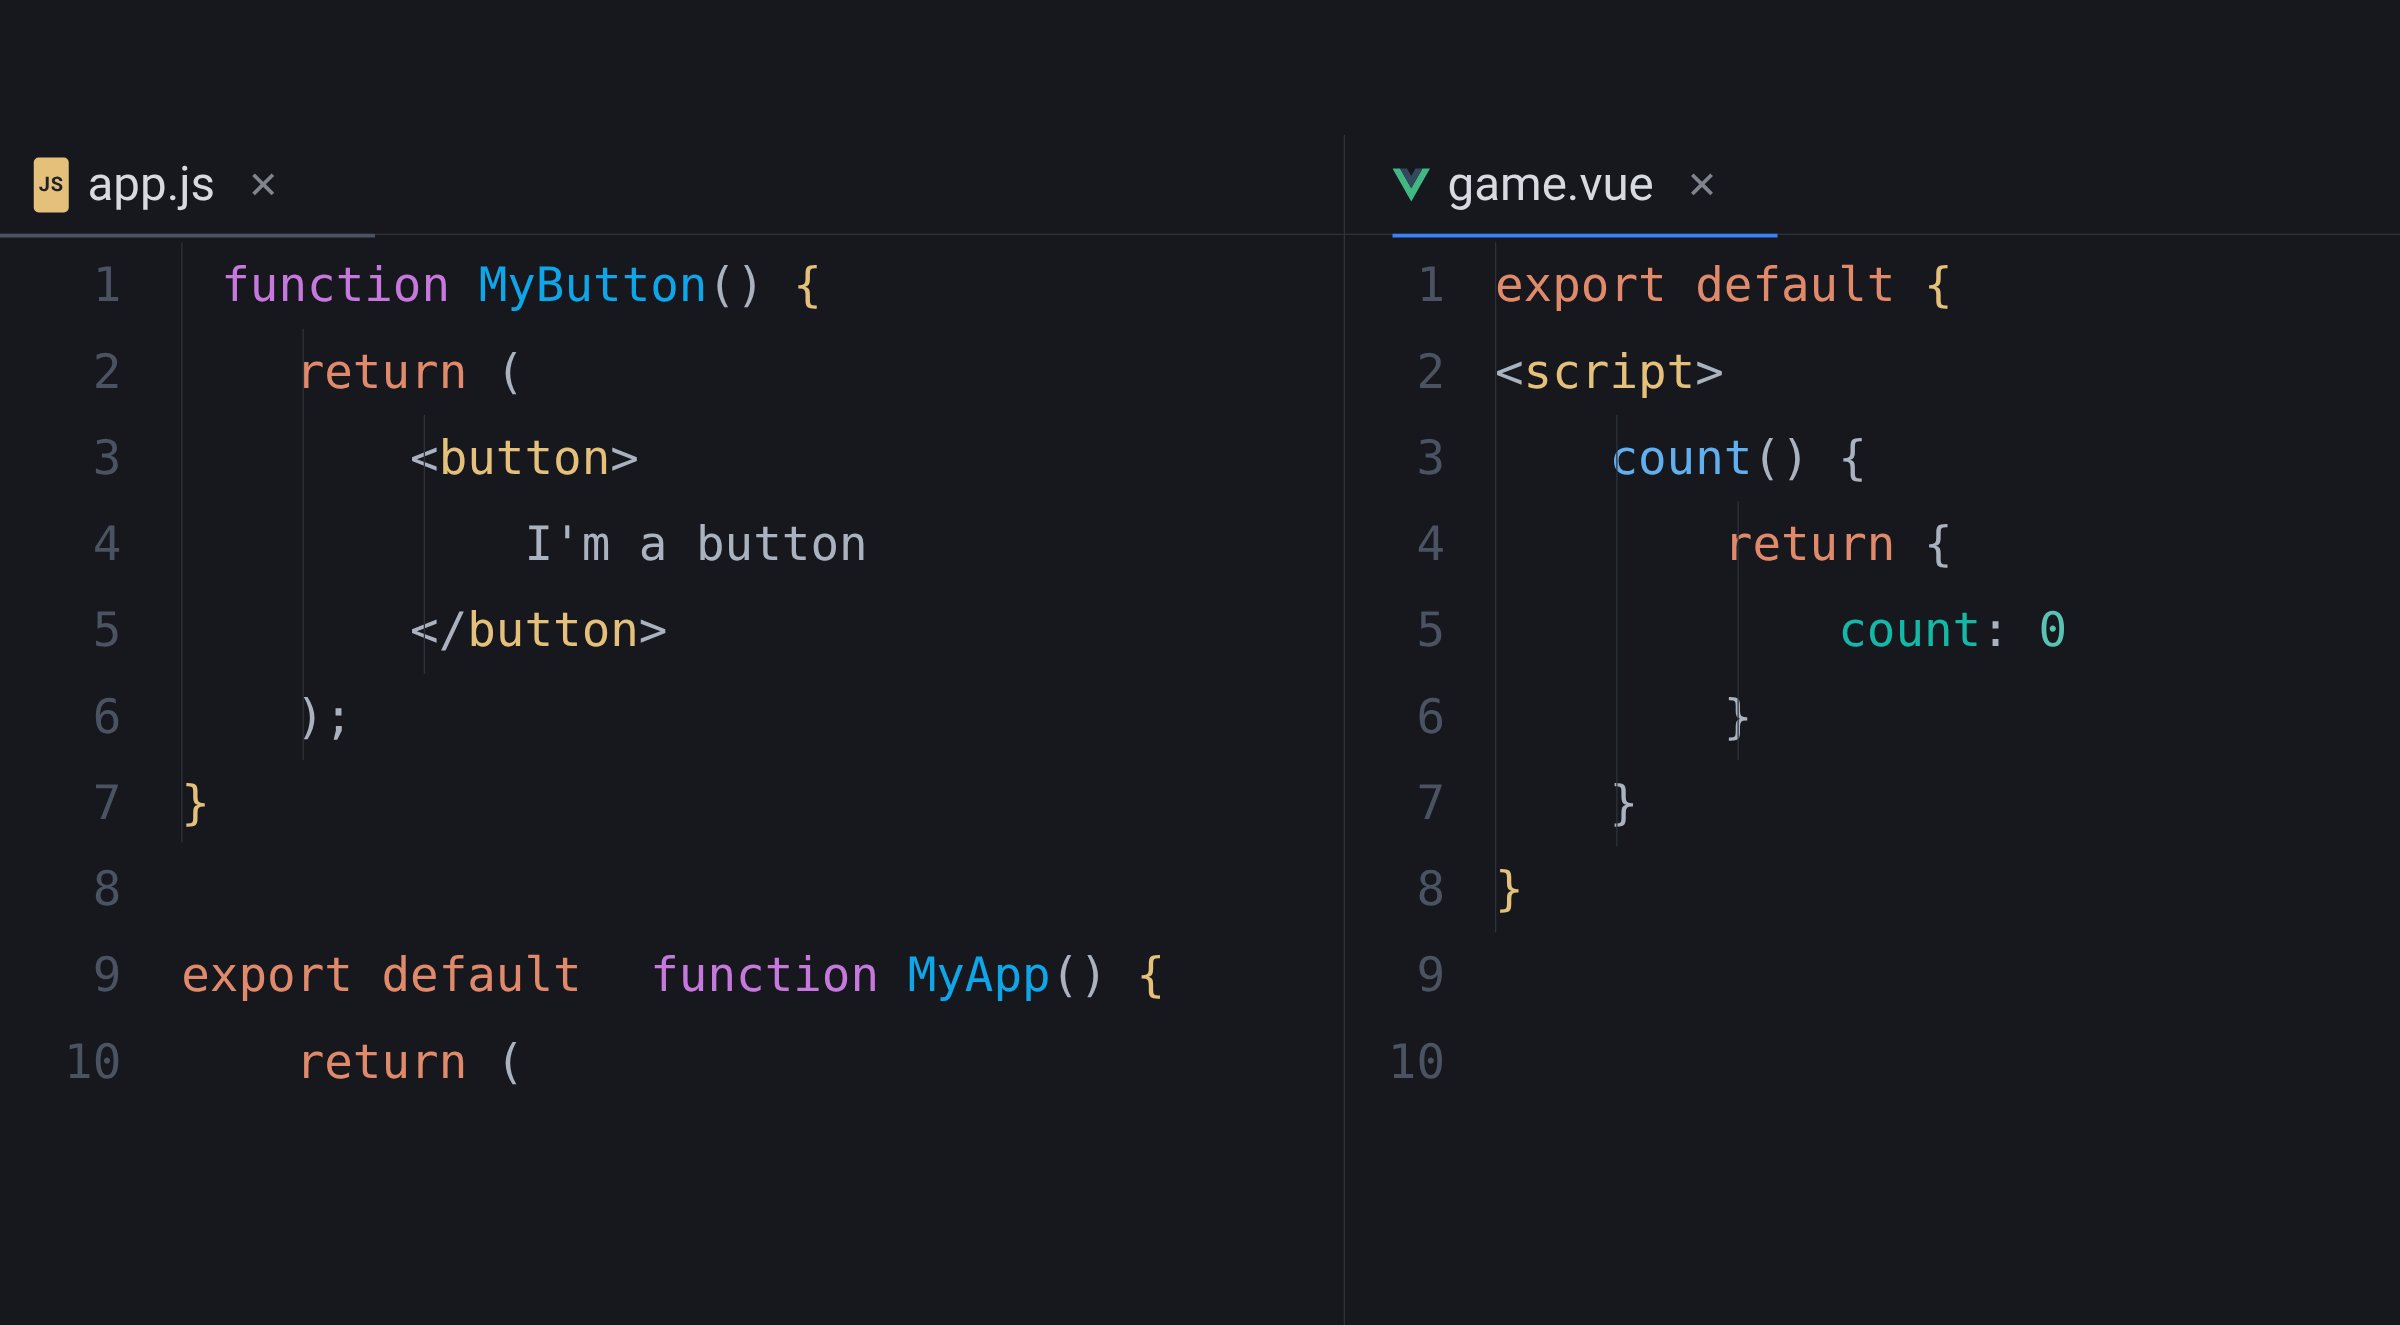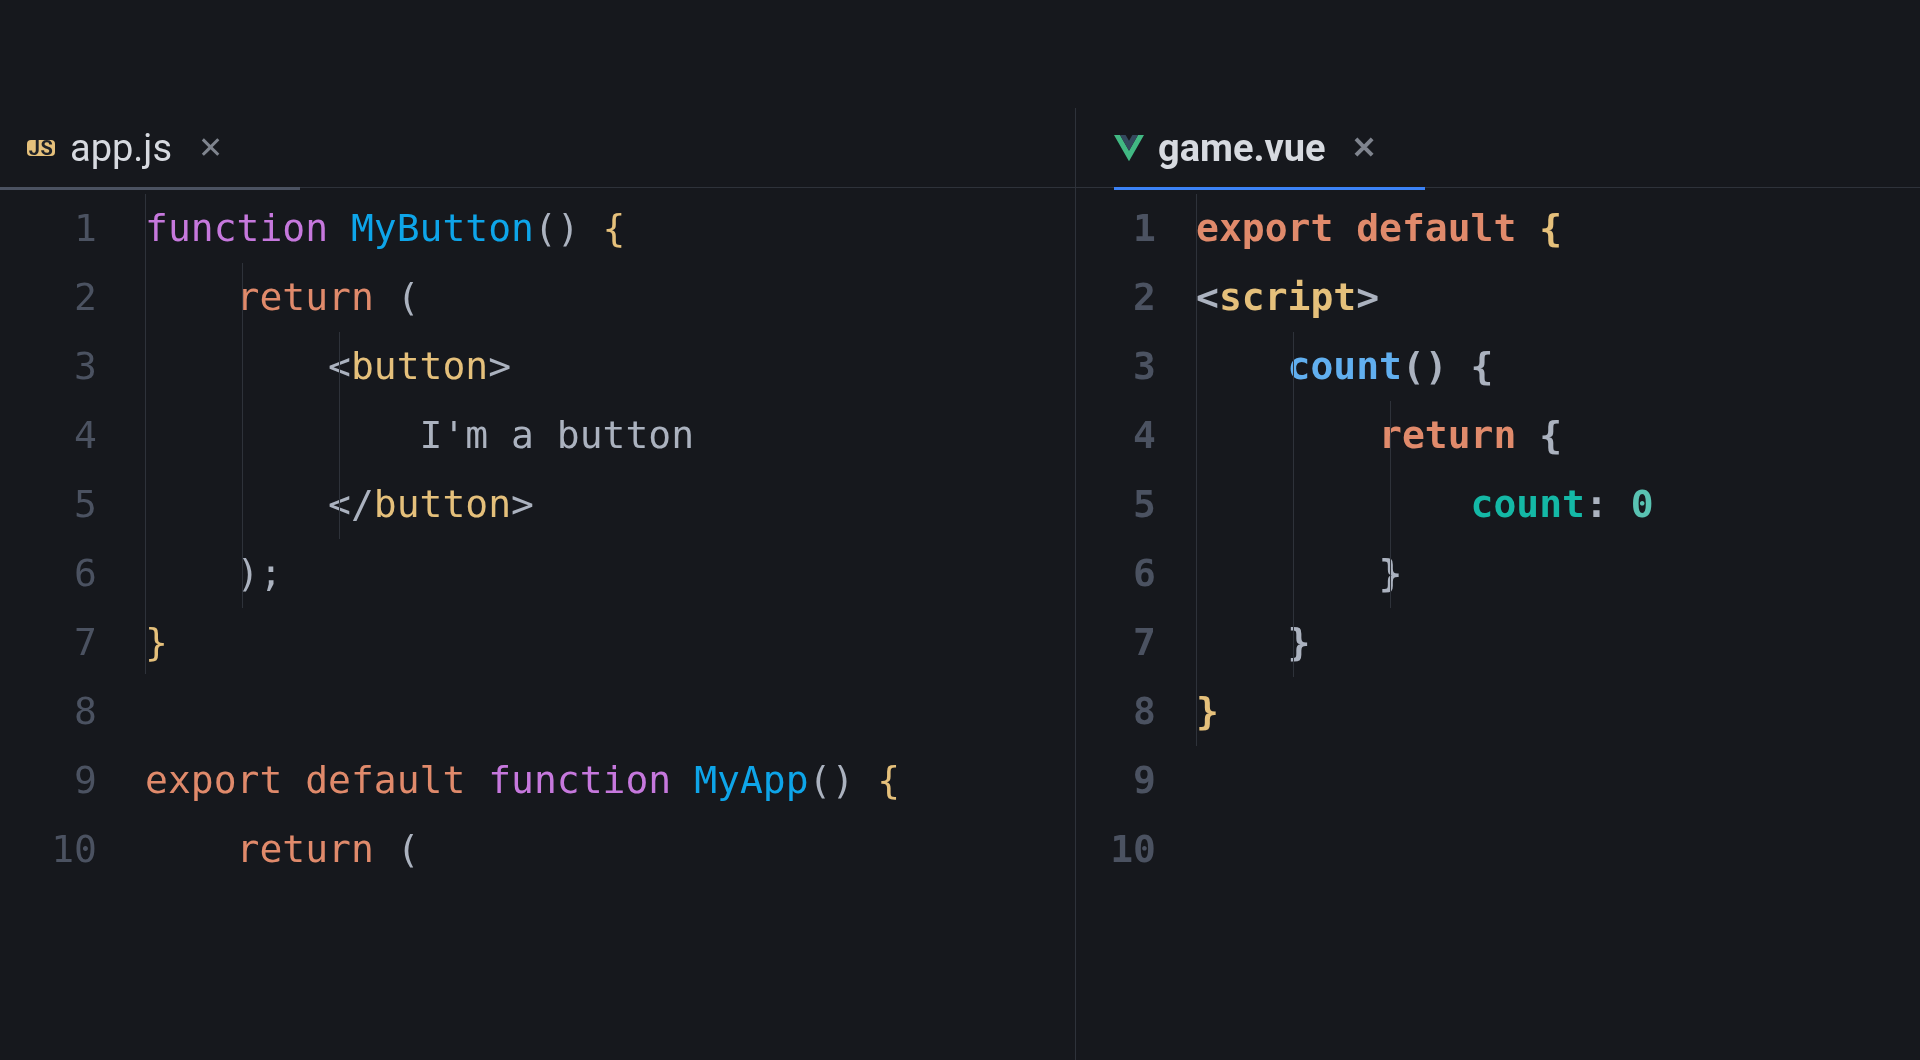--- a/index.html
+++ b/index.html
@@ -16,21 +16,21 @@
     height: 100%;
     padding-top: 108px;
   }
   .pane {
     flex: 1;
     display: flex;
     flex-direction: column;
     position: relative;
   }
   .pane.left { flex: 0 0 1075px; }
-  .pane.right { border-left: 1px solid #2e323a; font-weight: bold; }
+  .pane.right { border-left: 1px solid #2e323a; }
 
   .tabbar {
     height: 80px;
     display: flex;
     align-items: center;
     border-bottom: 1px solid #2e323a;
     position: relative;
   }
   .tab {
     height: 100%;
@@ -51,25 +51,25 @@
     width: 300px; height: 3px; background: #4b5261;
   }
   .pane.right .tab.active::after {
     content: "";
     position: absolute; left: 38px; right: -20px; bottom: -3px;
     height: 3px; background: #3b82f6;
   }
   .pane.right .tab { padding-left: 38px; }
 
   .js-badge {
-    width: 28px; height: 16px; border-radius: 4px;
+    width: 28px; height: 44px; border-radius: 4px;
     background: #e5c07b;
     color: #1e2127;
     font-weight: 700;
-    font-size: 20px;
+    font-size: 16px;
     display: flex; align-items: center; justify-content: center;
     letter-spacing: 0.5px;
   }
 
   .code-area {
     flex: 1;
     display: flex;
     font-size: 38px;
     line-height: 69px;
     padding-top: 6px;
@@ -98,21 +98,21 @@
   .pane.right .guide3 { left: 194px; top: 207px; height: 207px; }
 
   .cursor-block {
     position: absolute;
     width: 24px; height: 48px;
     background: #3a3f4b;
     left: 774px; top: 565px;
     z-index: -1;
   }
 
-  .tk-kw    { color: #c678dd; }
+  .tk-kw    { color: #c678dd; margin-left: 32px; }
   .tk-fn    { color: #0ea5e9; }
   .tk-punc  { color: #abb2bf; }
   .tk-retr  { color: #e08a6b; margin-top: 18px; }
   .tk-tag   { color: #e5c07b; }
   .tk-br    { color: #e5c07b; }
   .tk-text  { color: #abb2bf; }
   .tk-exp   { color: #e08a6b; }
   .tk-prop  { color: #61afef; }
   .tk-propn { color: #14b8a6; }
   .tk-num   { color: #59c2b2; }

